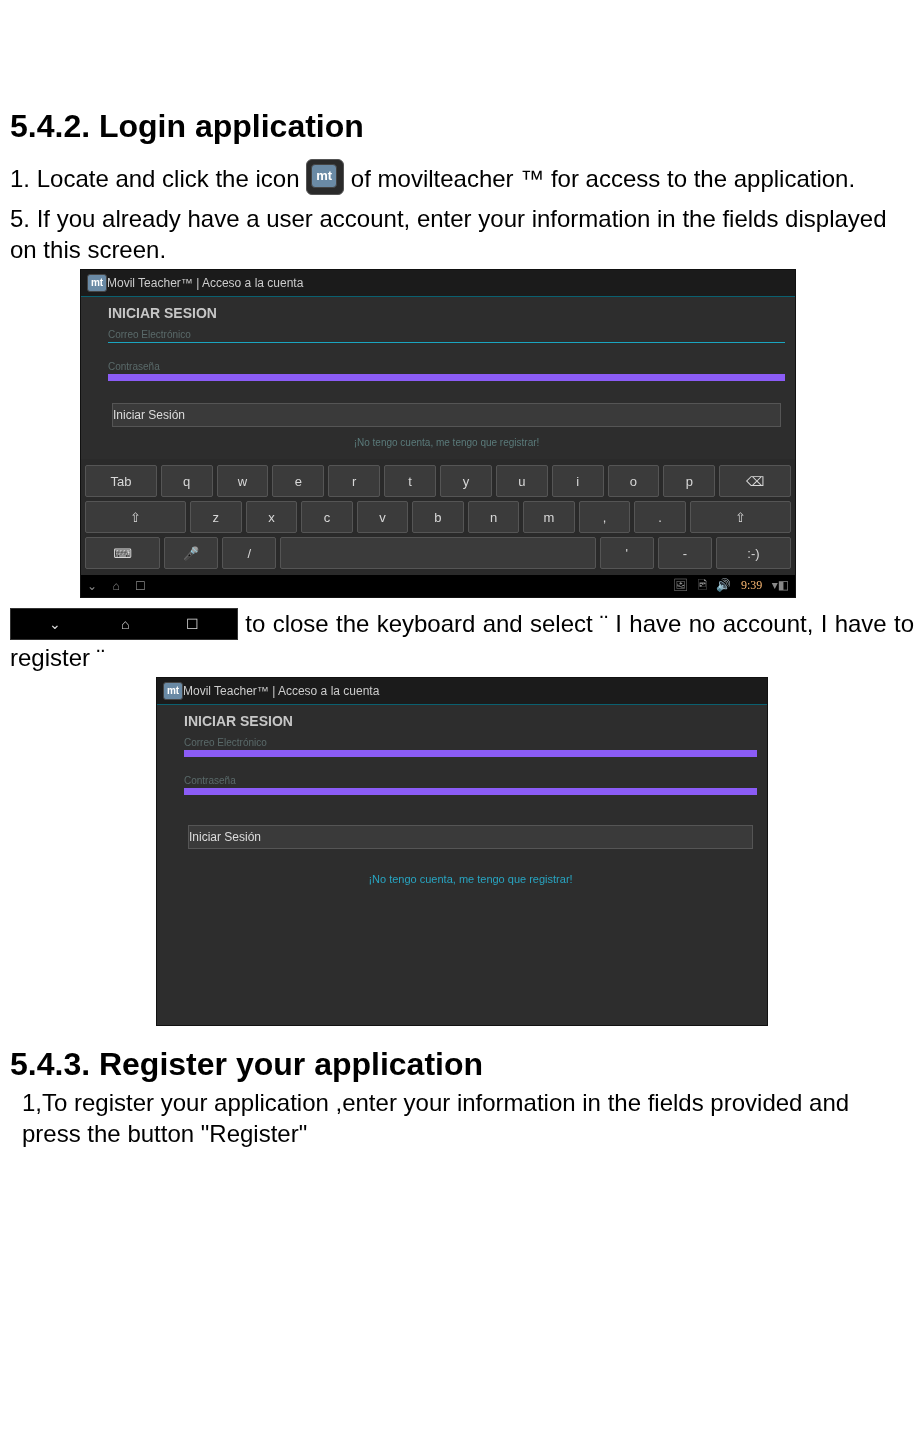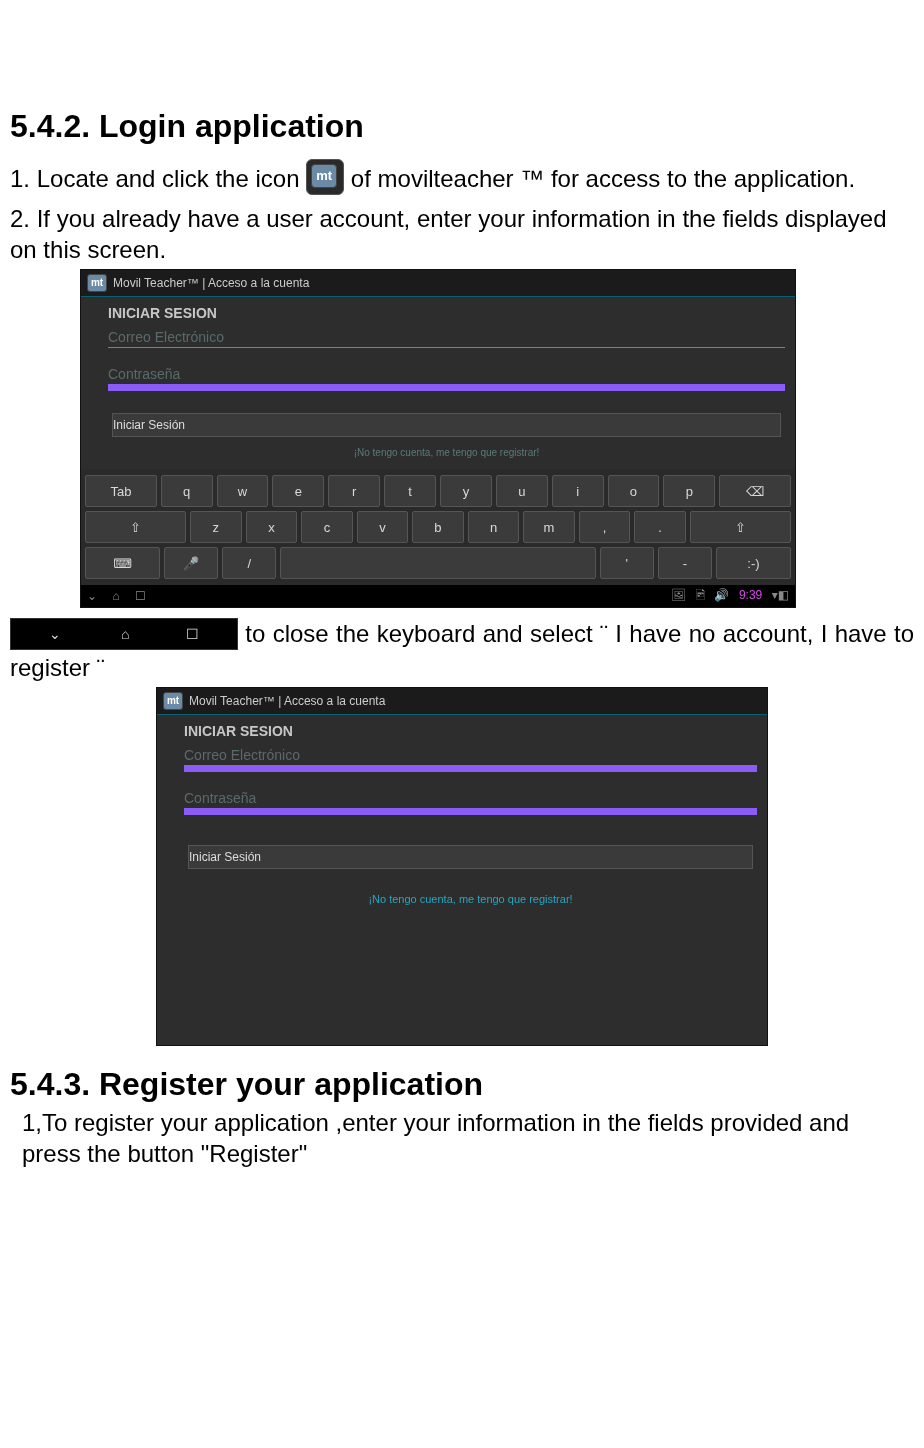--- a/index.html
+++ b/index.html
@@ -98,34 +98,33 @@
     display: inline-block;
     width: 18px; height: 16px;
     background: #6a8aa5;
     border: 1px solid #444;
     border-radius: 3px;
     font-size: 10px;
     font-weight: bold;
     color: #fff;
     text-align: center;
     line-height: 16px;
-    margin-right: 6px;
   }
   .ss-body {
     padding: 8px 10px 6px 27px;
   }
   .ss-title {
     color: #c7c7c7;
     font-size: 14px;
     font-weight: bold;
     margin-bottom: 4px;
   }
   .ss-field {
     color: #5a6a6a;
-    font-size: 14px;
+    font-size: 10px;
     padding: 4px 0 2px 0;
   }
   .ss-field.active { border-bottom: 1px solid #1aa5c0; }
   .ss-field.plain  { border-bottom: 7px solid #8b5cf6; margin-top: 14px; }
   .ss-btn {
     margin: 22px 4px 6px 4px;
     background: #3a3a3a;
     border: 1px solid #555;
     color: #ddd;
     text-align: left;
@@ -171,21 +170,21 @@
     height: 22px;
     display: flex;
     align-items: center;
     padding: 0 6px;
     font-size: 12px;
     color: #888;
   }
   .ss-statusbar .left span { margin-right: 12px; }
   .ss-statusbar .right { margin-left: auto; color: #2aa7d4; }
   .ss-statusbar .right span { margin-left: 6px; color: #888; }
-  .ss-statusbar .right .clock { color: #d946ef; }
+  .ss-statusbar .right .clock { color: #fdba74; font-family: Liberation Serif, serif; }
   
   .ss2 {
     width: 610px;
     margin: 4px auto 14px auto;
     background: #2d2d2d;
     border: 1px solid #111;
     color: #bbb;
     font-size: 12px;
   }
   .ss2 .ss-body {
@@ -204,21 +203,21 @@
 </head>
 <body>
 
 <h2>5.4.2. Login application</h2>
 
 <p>
   <span>1. Locate and click the icon </span>
   <span class="mt-icon"></span>
   <span> of movilteacher ™ for access to the application.</span>
 </p>
-<p>2. If you already have a user account, enter your information in the fields displayed on this screen.</p>
+<p>5. If you already have a user account, enter your information in the fields displayed on this screen.</p>
 
 <div class="ss1">
   <div class="ss-header">
     <span class="mt-small">mt</span>
     <span>Movil Teacher™ | Acceso a la cuenta</span>
   </div>
   <div class="ss-body">
     <div class="ss-title">INICIAR SESION</div>
     <div class="ss-field active">Correo Electrónico</div>
     <div class="ss-field plain">Contraseña</div>

